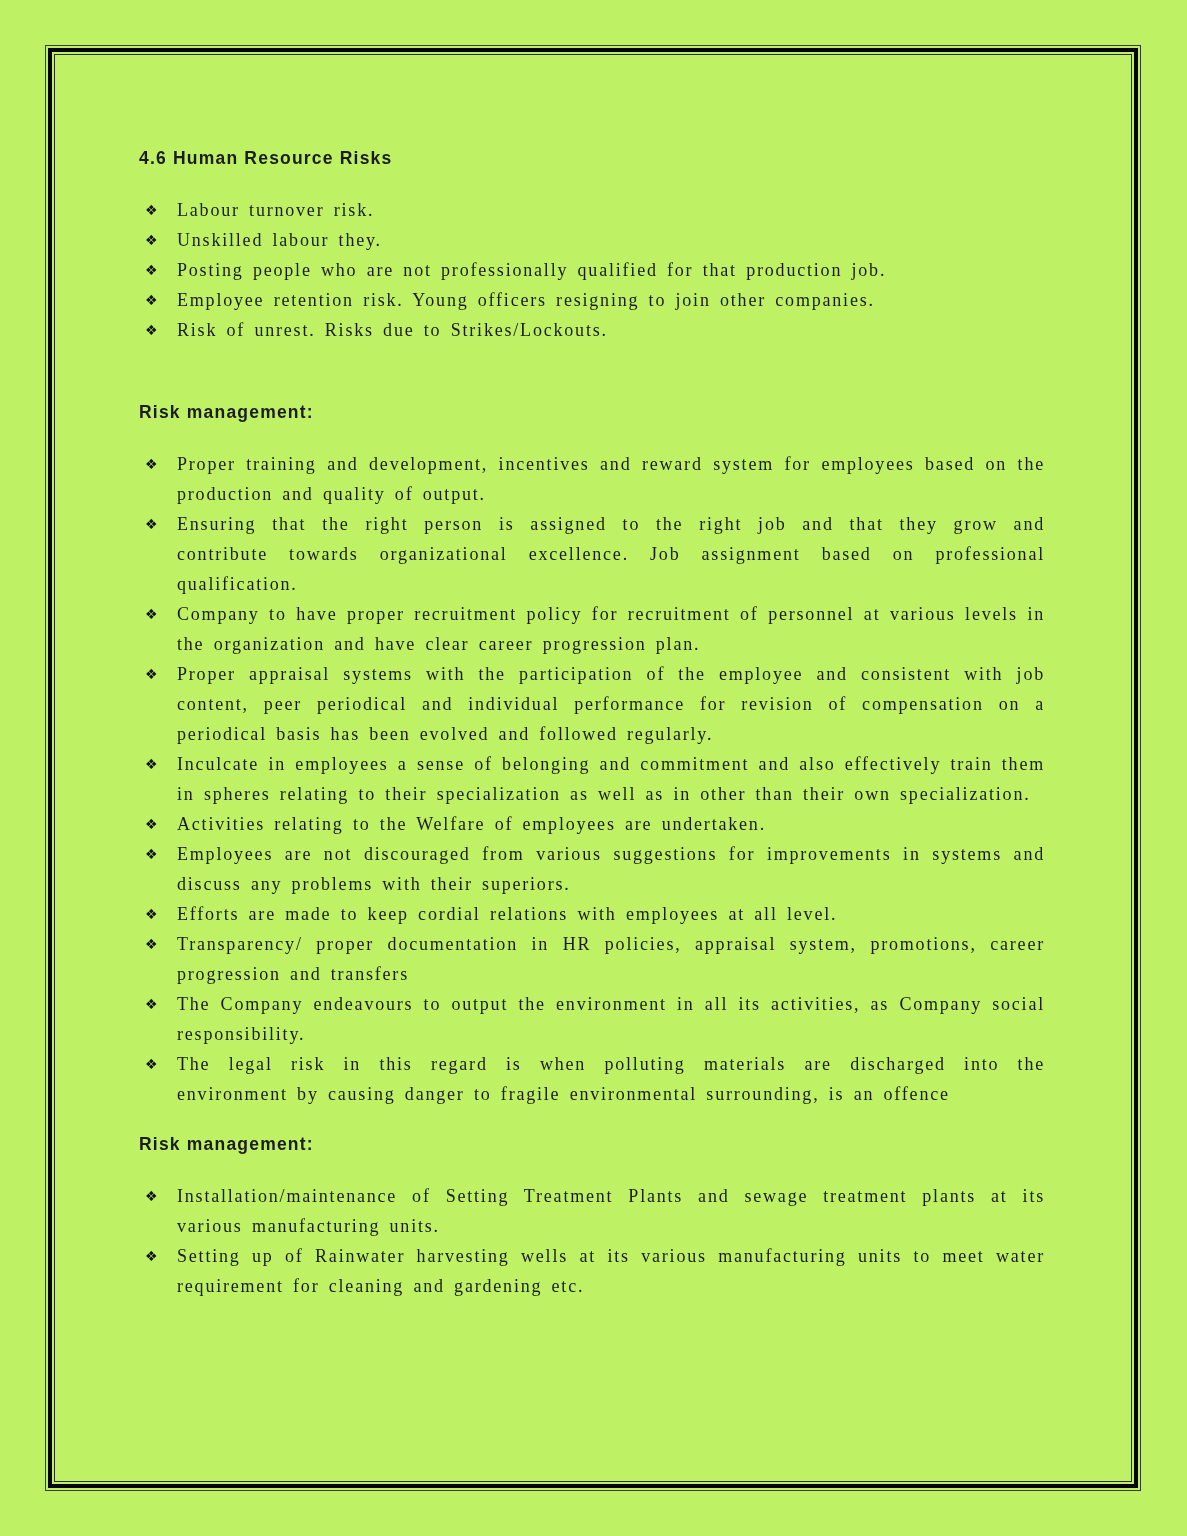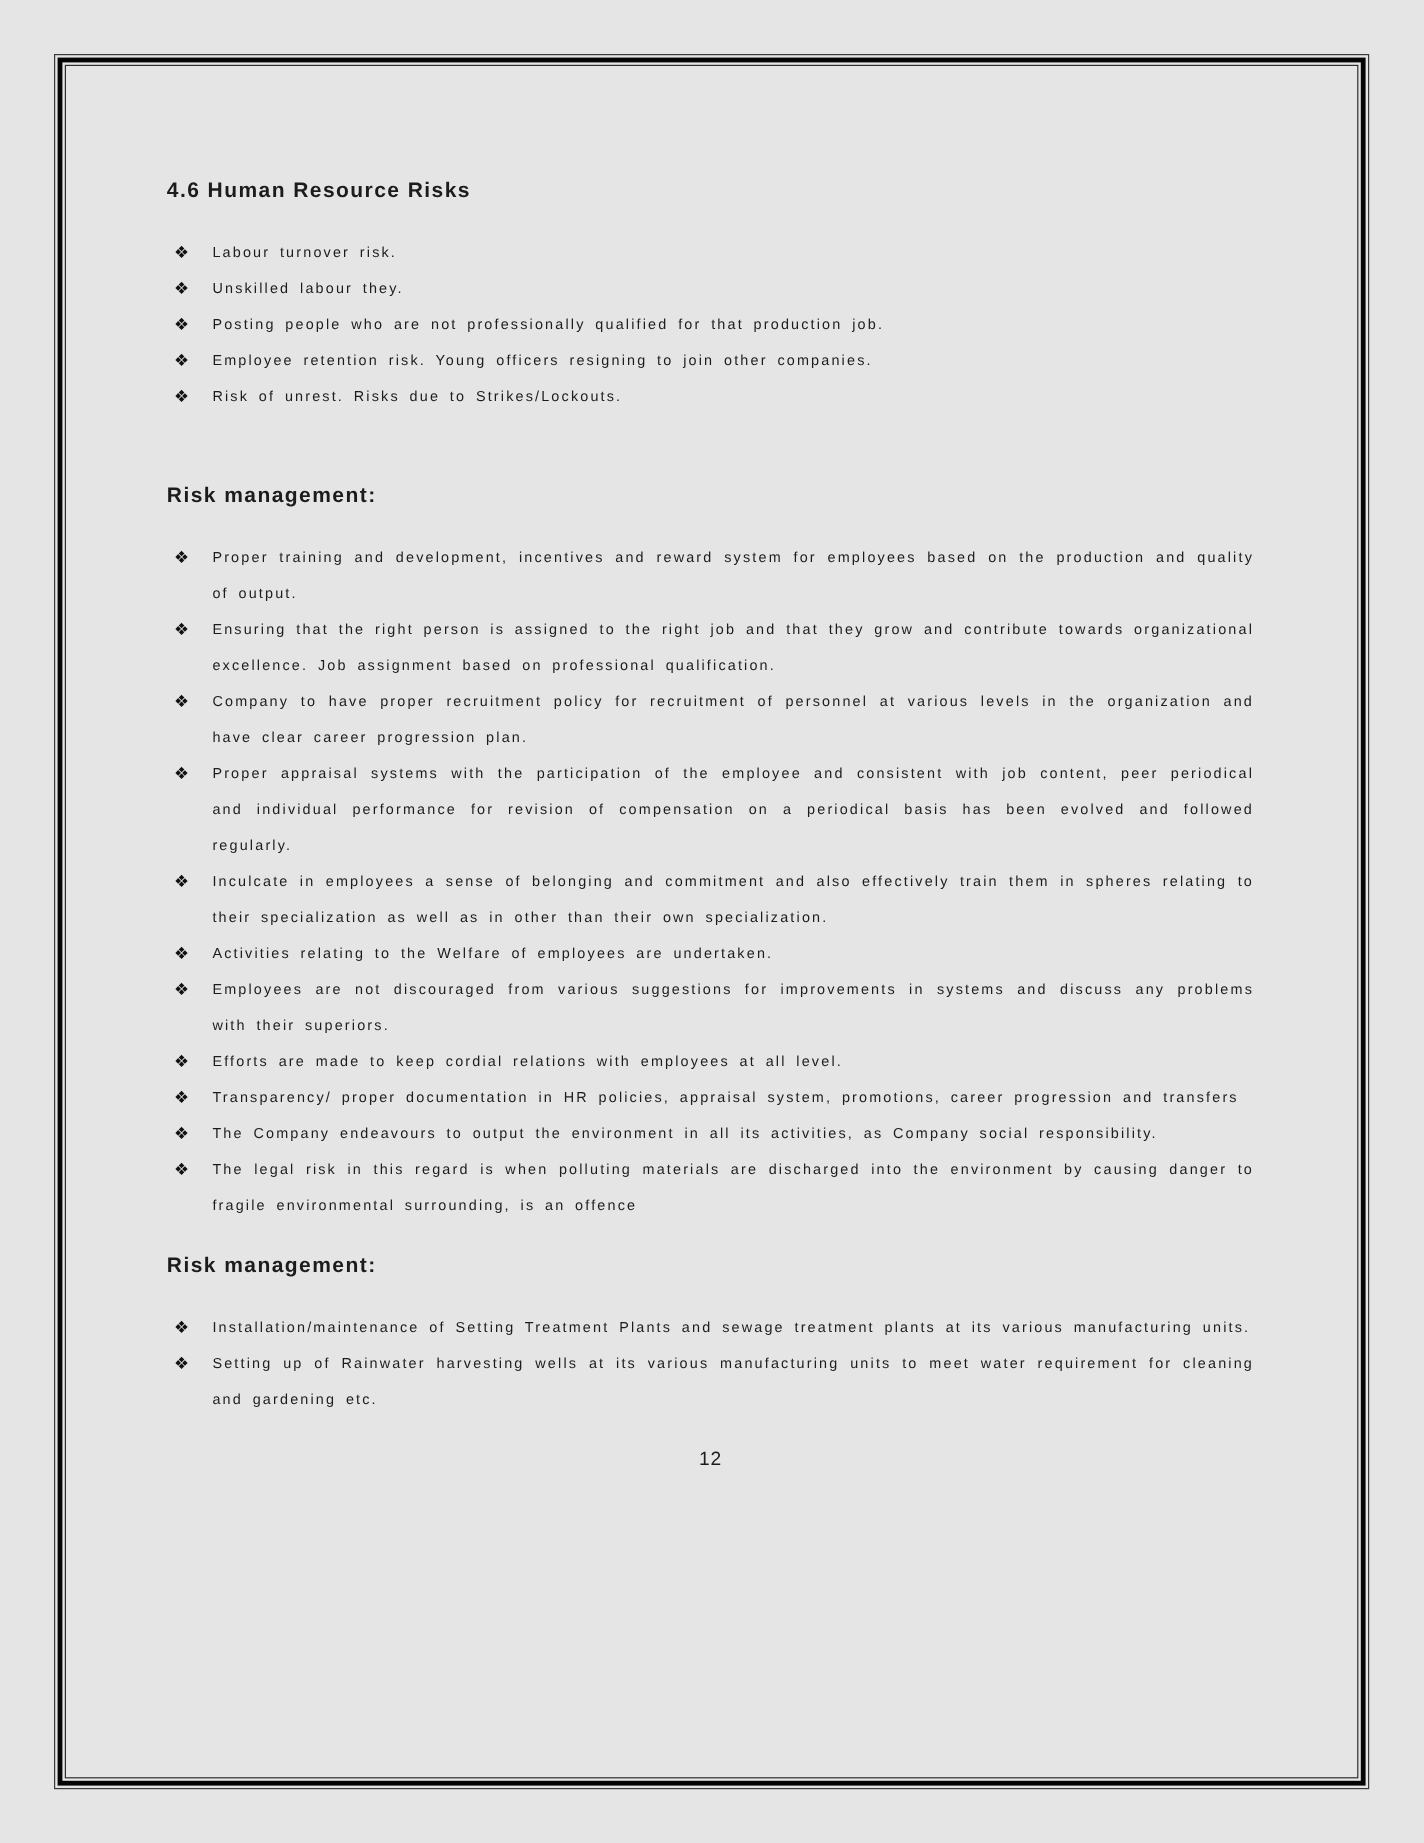--- a/index.html
+++ b/index.html
@@ -8,21 +8,21 @@
     height: 1536px;
     background: #ffffff;
     font-family: "Liberation Sans", sans-serif;
     color: #1c1c1c;
     overflow: hidden;
   }
   .page {
     position: relative;
     width: 1187px;
     height: 1536px;
-    background: #e5e5e5;
+    background: #bef264;
   }
   
   .frame-outer {
     position: absolute;
     left: 45px;
     top: 45px;
     width: 1096px;
     height: 1446px;
     border: 1px solid #3a3a3a;
     padding: 2px;
@@ -63,25 +63,26 @@
   }
   .bullet .marker {
     flex: 0 0 32px;
     width: 32px;
     font-size: 14px;
     line-height: 30px;
     color: #111;
   }
   .bullet .text {
     flex: 1 1 auto;
-    font-size: 12px;
+    font-size: 18px;
     line-height: 30px;
     letter-spacing: 1.8px;
     word-spacing: 3px;
     text-align: justify;
+    font-family: Liberation Serif, serif;
   }
   .page-number {
     margin-top: 24px;
     text-align: center;
     font-size: 16px;
     line-height: 24px;
     letter-spacing: 0.5px;
   }
 </style>
 </head>
@@ -177,19 +178,18 @@
             <div class="bullet">
               <span class="marker">❖</span>
               <span class="text">Installation/maintenance of Setting Treatment Plants and sewage treatment plants at its various manufacturing units.</span>
             </div>
             <div class="bullet">
               <span class="marker">❖</span>
               <span class="text">Setting up of Rainwater harvesting wells at its various manufacturing units to meet water requirement for cleaning and gardening etc.</span>
             </div>
           </div>
 
-          <div class="page-number">12</div>
 
         </div>
       </div>
     </div>
   </div>
 </div>
 
 </body></html>

